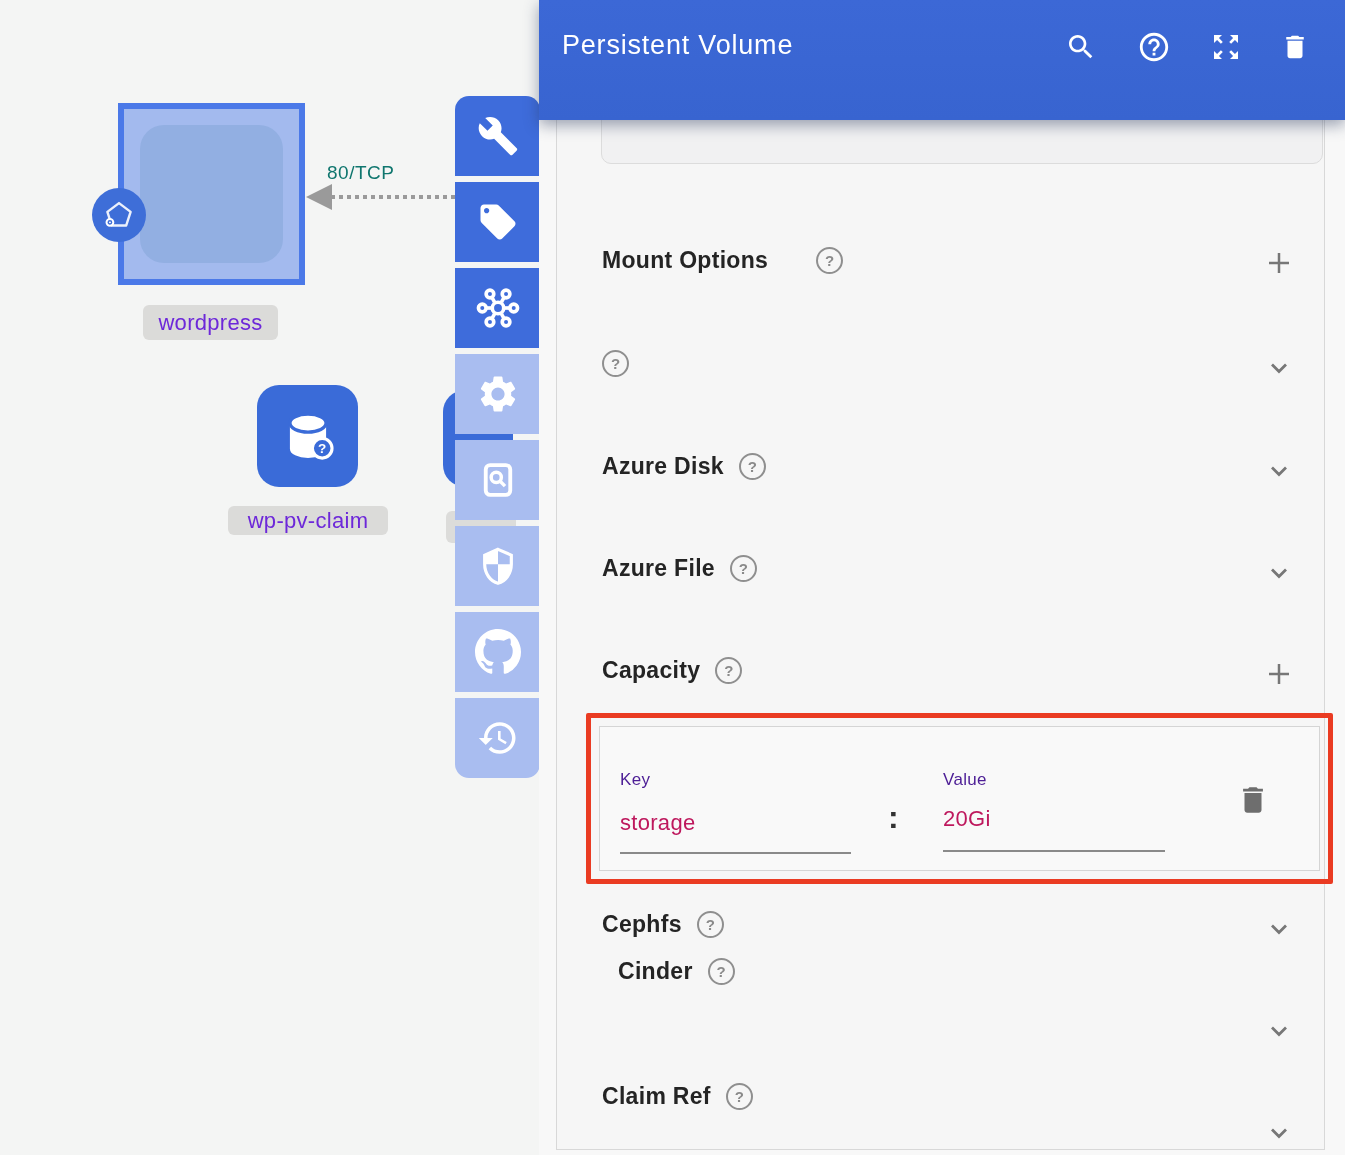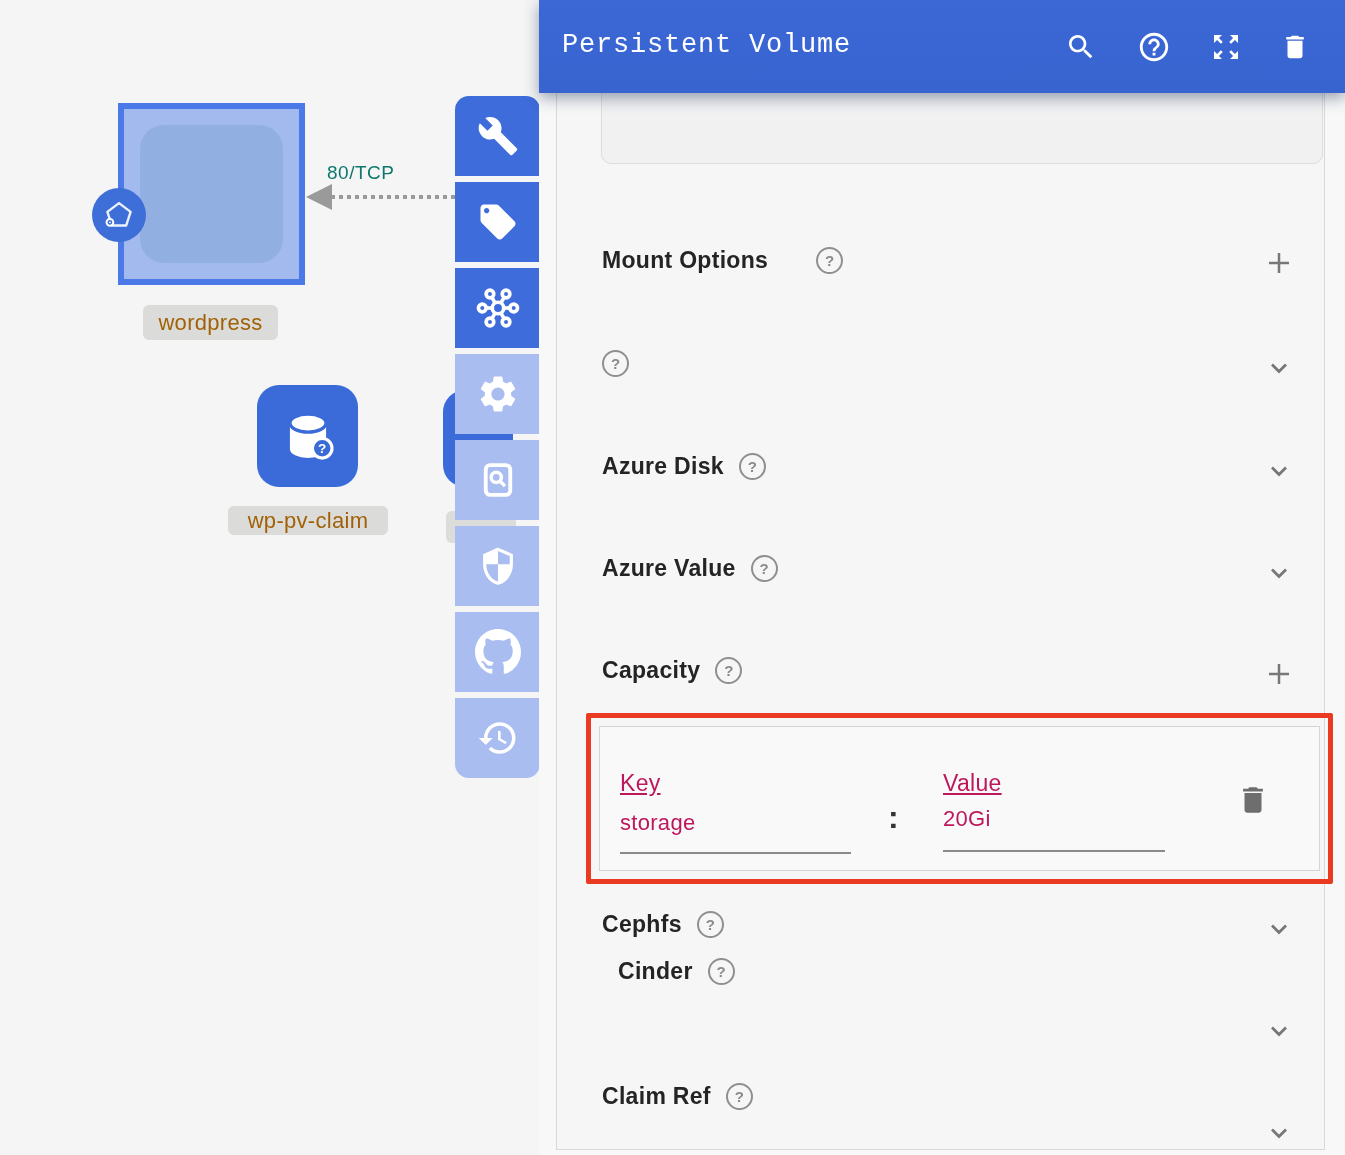--- a/index.html
+++ b/index.html
@@ -23,21 +23,21 @@
   .node-square-inner {
     position:absolute; left:16px; top:16px; right:16px; bottom:16px;
     background:#92afe2; border-radius:24px;
   }
   .pod-badge {
     left:92px; top:188px; width:54px; height:54px; border-radius:50%;
     background:#3e6ed8; display:flex; align-items:center; justify-content:center;
     z-index:3;
   }
   .node-label {
-    background:#dbdbd9; border-radius:6px; color:#a16207;
+    background:#dbdbd9; border-radius:6px; color:#6d28d9;
     font-size:22px; letter-spacing:.3px; display:flex; align-items:center; justify-content:center;
     z-index:2;
   }
   #label-wordpress { left:143px; top:305px; width:135px; height:35px; }
   #label-wp-pv-claim { left:228px; top:506px; width:160px; height:29px; }
 
   #edge-label { left:327px; top:162px; font-size:19px; color:#0f766e; letter-spacing:.5px; }
   #edge-line {
     left:331px; top:195px; width:209px; height:4px;
     background-image:repeating-linear-gradient(90deg,#9a9a9a 0 4px,transparent 4px 8px);
@@ -84,24 +84,24 @@
   #value-card {
     position:absolute; left:76px; top:-30px; width:647px; height:153px;
     background:#ffffff; border:1px solid #cccccc; border-radius:8px;
   }
   #clipped-value {
     position:absolute; left:106px; top:78px; font-size:24px; color:#3a3a3a; letter-spacing:.5px;
   }
 
   
   #appbar {
-    position:absolute; left:0; top:0; width:806px; height:93px;
+    position:absolute; left:0; top:0; width:806px; height:120px;
     background:linear-gradient(180deg,#3c68d6,#3864d0);
     box-shadow:0 5px 14px rgba(40,55,90,.45);
-    z-index:20; display:flex; align-items:center;font-family:Liberation Mono, monospace;
+    z-index:20; display:flex; align-items:center;
   }
   #appbar-title {
     position:absolute; left:23px; top:30px;
     color:#fff; font-size:27px; font-weight:400; letter-spacing:.8px;
   }
   .appbar-icon { position:absolute; top:29px; width:36px; height:36px; display:flex; align-items:center; justify-content:center; }
   #icon-search { left:524px; } #icon-help { left:597px; } #icon-expand { left:669px; } #icon-delete { left:738px; }
 
   
   .section-row { position:absolute; left:45px; display:flex; align-items:center; gap:15px; }
@@ -115,21 +115,21 @@
 
   
   #capacity-highlight {
     position:absolute; left:29px; top:713px; width:747px; height:171px;
     border:5px solid #ea3b22; border-radius:2px;
   }
   #capacity-card {
     position:absolute; left:8px; top:8px; width:721px; height:145px;
     background:#f9f9f9; border:1px solid #d5d5d5;
   }
-  .field-label { position:absolute; font-size:23px; color:#be185d; letter-spacing:.3px;text-decoration:underline; }
+  .field-label { position:absolute; font-size:17px; color:#4c1d95; letter-spacing:.3px; }
   .field-value { position:absolute; font-size:22px; color:#be185d; letter-spacing:.3px; }
   .field-underline { position:absolute; height:2px; background:#8a8a8a; }
   #cap-key-label { left:20px; top:43px; }
   #cap-key-value { left:20px; top:83px; }
   #cap-key-line { left:20px; top:125px; width:231px; }
   #cap-colon { position:absolute; left:288px; top:72px; font-size:32px; font-weight:700; color:#333; }
   #cap-val-label { left:343px; top:43px; }
   #cap-val-value { left:343px; top:79px; }
   #cap-val-line { left:343px; top:123px; width:222px; }
   #cap-trash { position:absolute; left:636px; top:56px; width:36px; height:36px; }
@@ -283,21 +283,21 @@
           <span>?</span>
         </span>
     </div>
     <div class="section-action" style="top:455px;">
       <svg width="28" height="28" viewBox="0 0 24 24">
         <polyline points="6,9 12,15 18,9" fill="none" stroke="#777" stroke-width="2.4"></polyline>
       </svg>
     </div>
 
     <div class="section-row" style="top:555px;">
-      <span class="section-label">Azure Value</span>
+      <span class="section-label">Azure File</span>
       <span class="help-circle">
           <span>?</span>
         </span>
     </div>
     <div class="section-action" style="top:557px;">
       <svg width="28" height="28" viewBox="0 0 24 24">
         <polyline points="6,9 12,15 18,9" fill="none" stroke="#777" stroke-width="2.4"></polyline>
       </svg>
     </div>
 

